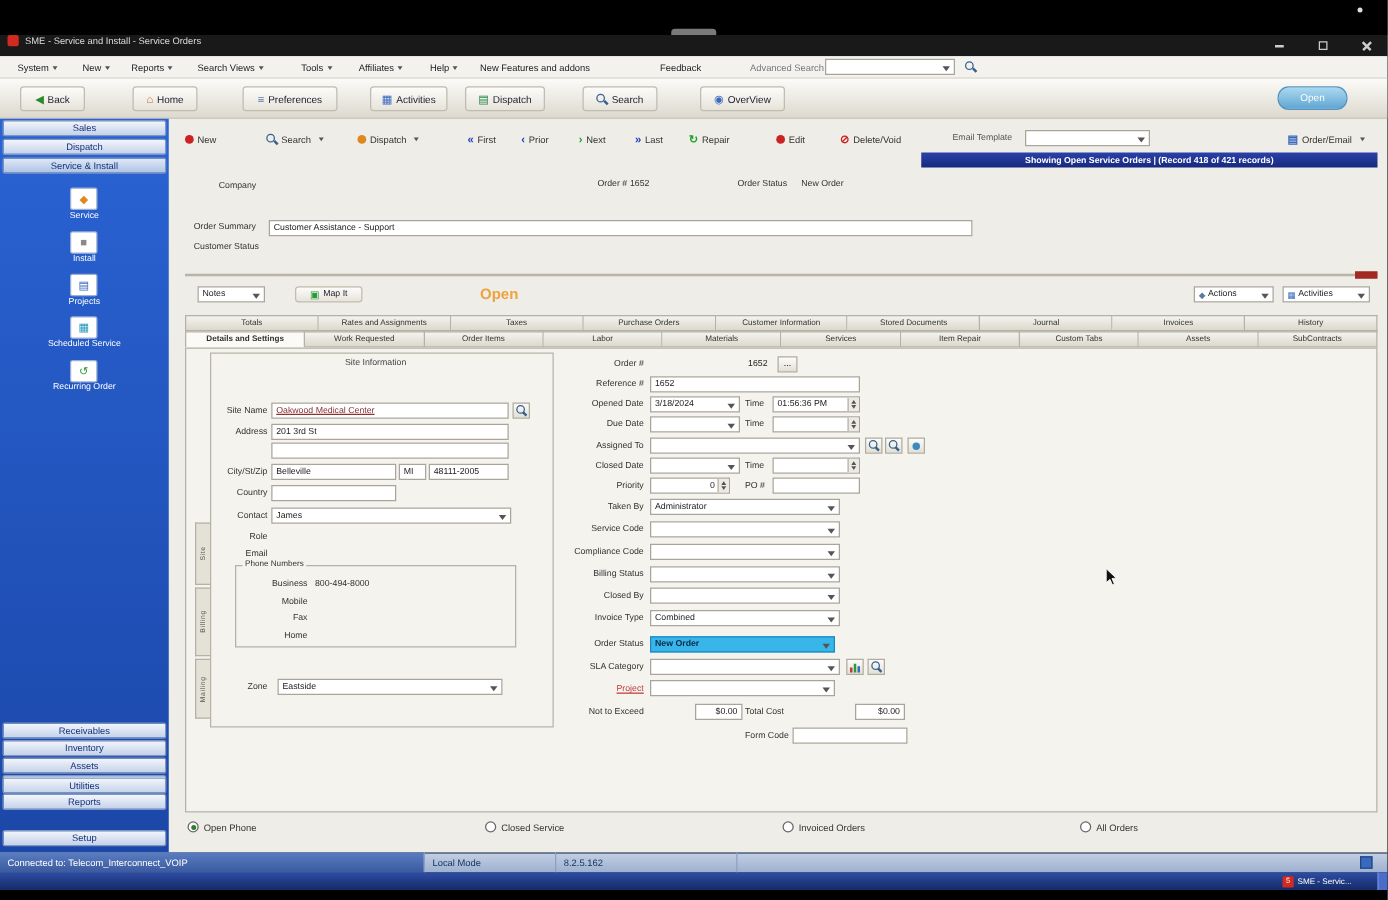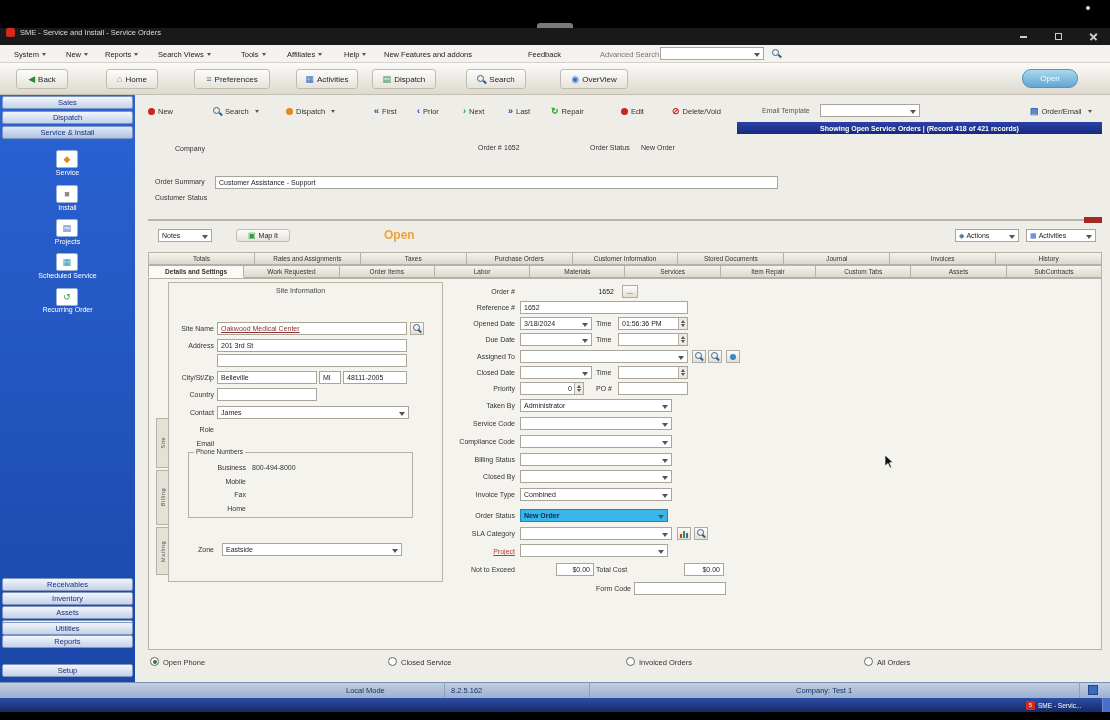--- a/index.html
+++ b/index.html
@@ -497,23 +497,23 @@
   <span class="rad on" style="left:150px;top:657px"></span>
   <span class="lbl" style="left:163px;top:658px;font-size:7.5px">Open Phone</span>
   <span class="rad" style="left:388px;top:657px"></span>
   <span class="lbl" style="left:401px;top:658px;font-size:7.5px">Closed Service</span>
   <span class="rad" style="left:626px;top:657px"></span>
   <span class="lbl" style="left:639px;top:658px;font-size:7.5px">Invoiced Orders</span>
   <span class="rad" style="left:864px;top:657px"></span>
   <span class="lbl" style="left:877px;top:658px;font-size:7.5px">All Orders</span>
 
   <div class="statusbar"></div>
+  <div class="sb-seg" style="left:0;width:340px;background:linear-gradient(#5a7cc0,#3a5aa0);color:#fff">Connected to: Telecom_Interconnect_VOIP</div>
   <div class="sb-seg" style="left:340px;width:105px">Local Mode</div>
   <div class="sb-seg" style="left:445px;width:145px">8.2.5.162</div>
-  <div class="sb-seg" style="left:790px;width:290px">Company: Test 1</div>
   <div class="abs" style="left:1088px;top:685px;width:10px;height:10px;background:#3a6ac0;border:1px solid #23447e"></div>
 
   <div class="taskbar"></div>
   <div class="abs" style="left:1026px;top:699px;width:74px;height:12px;display:flex;align-items:center;gap:3px">
     <span style="width:9px;height:9px;background:#d22a1e;border-radius:1px;color:#fff;font-size:6px;display:flex;align-items:center;justify-content:center">5</span>
     <span style="color:#fff;font-size:6.5px;white-space:nowrap">SME - Servic...</span>
   </div>
   <div class="abs" style="left:1102px;top:698px;width:8px;height:14px;background:#4a6ec8;border-left:1px solid #6a8ae0"></div>
 
   <svg class="cursor" viewBox="0 0 10 14">

